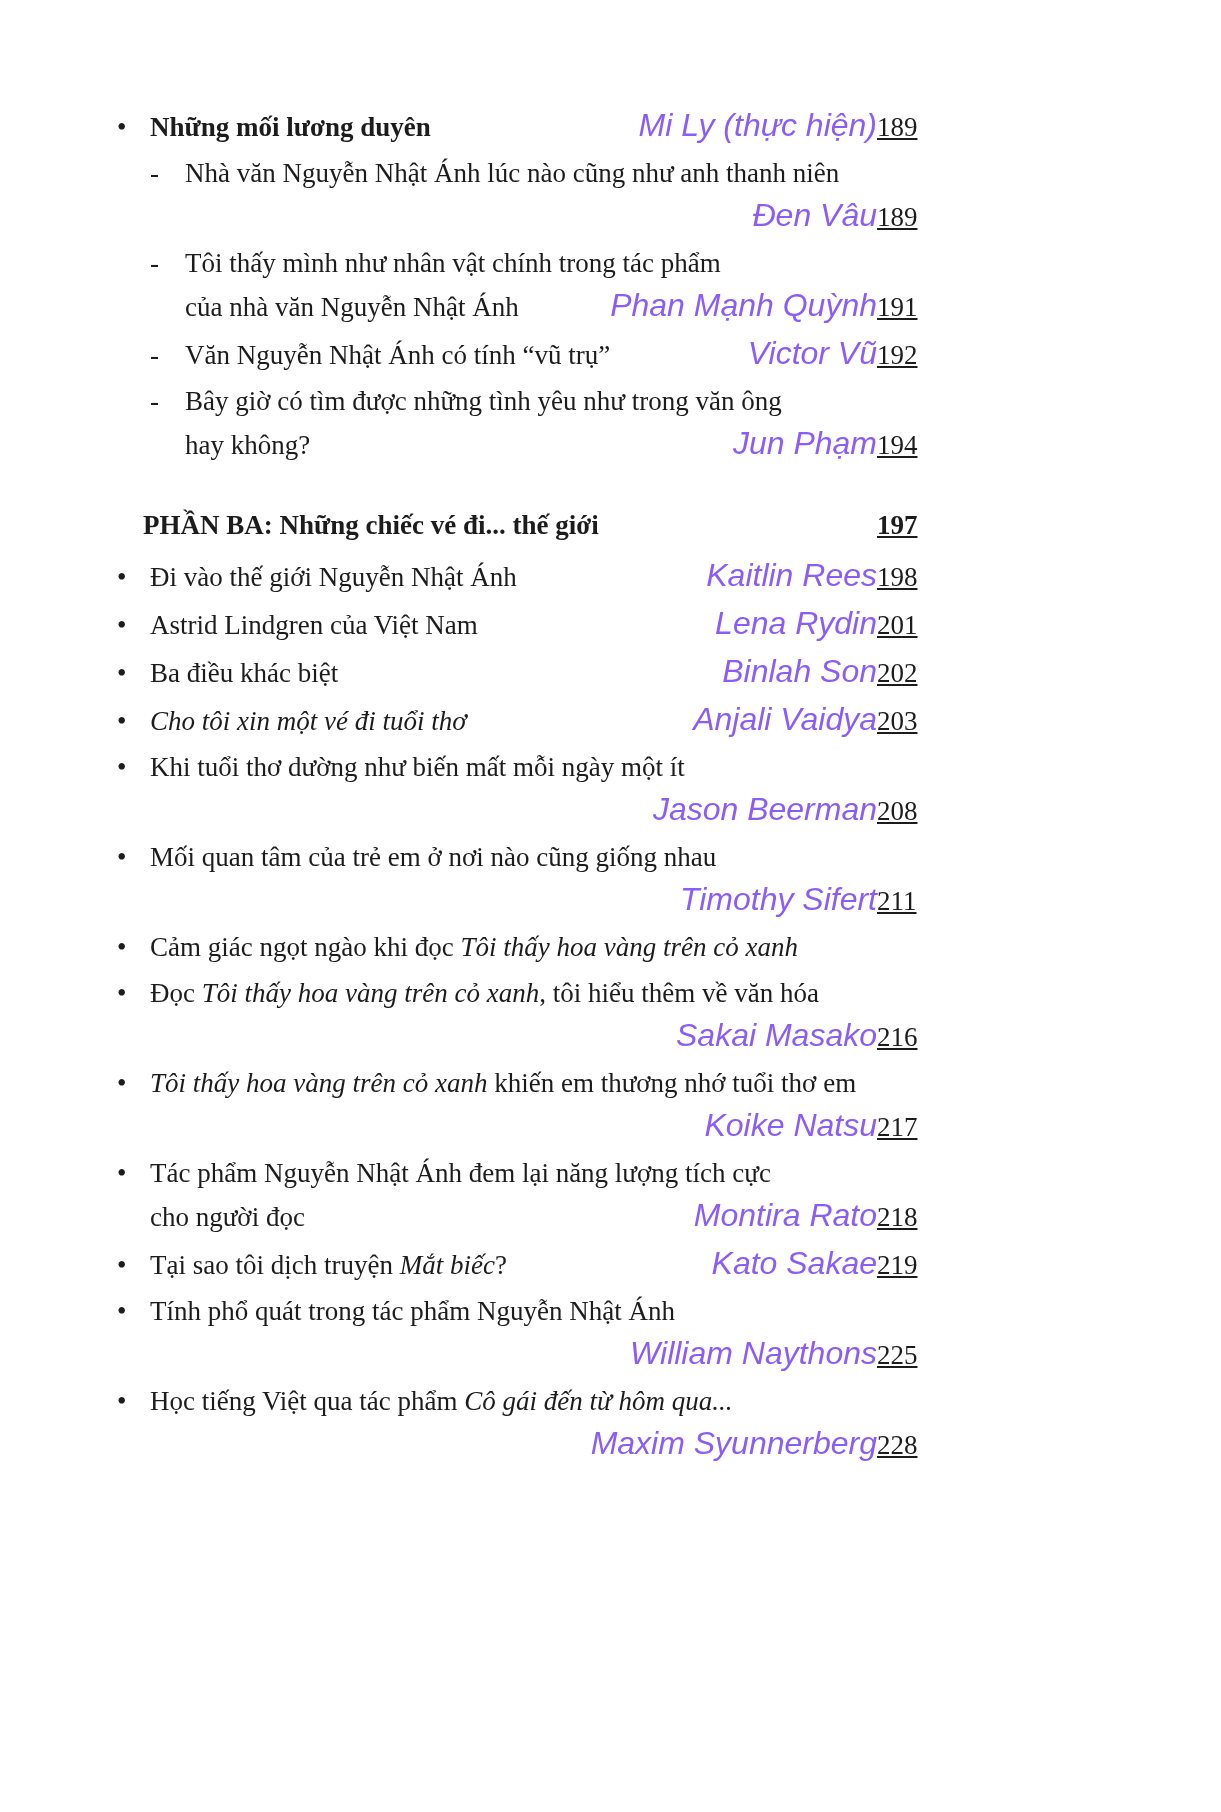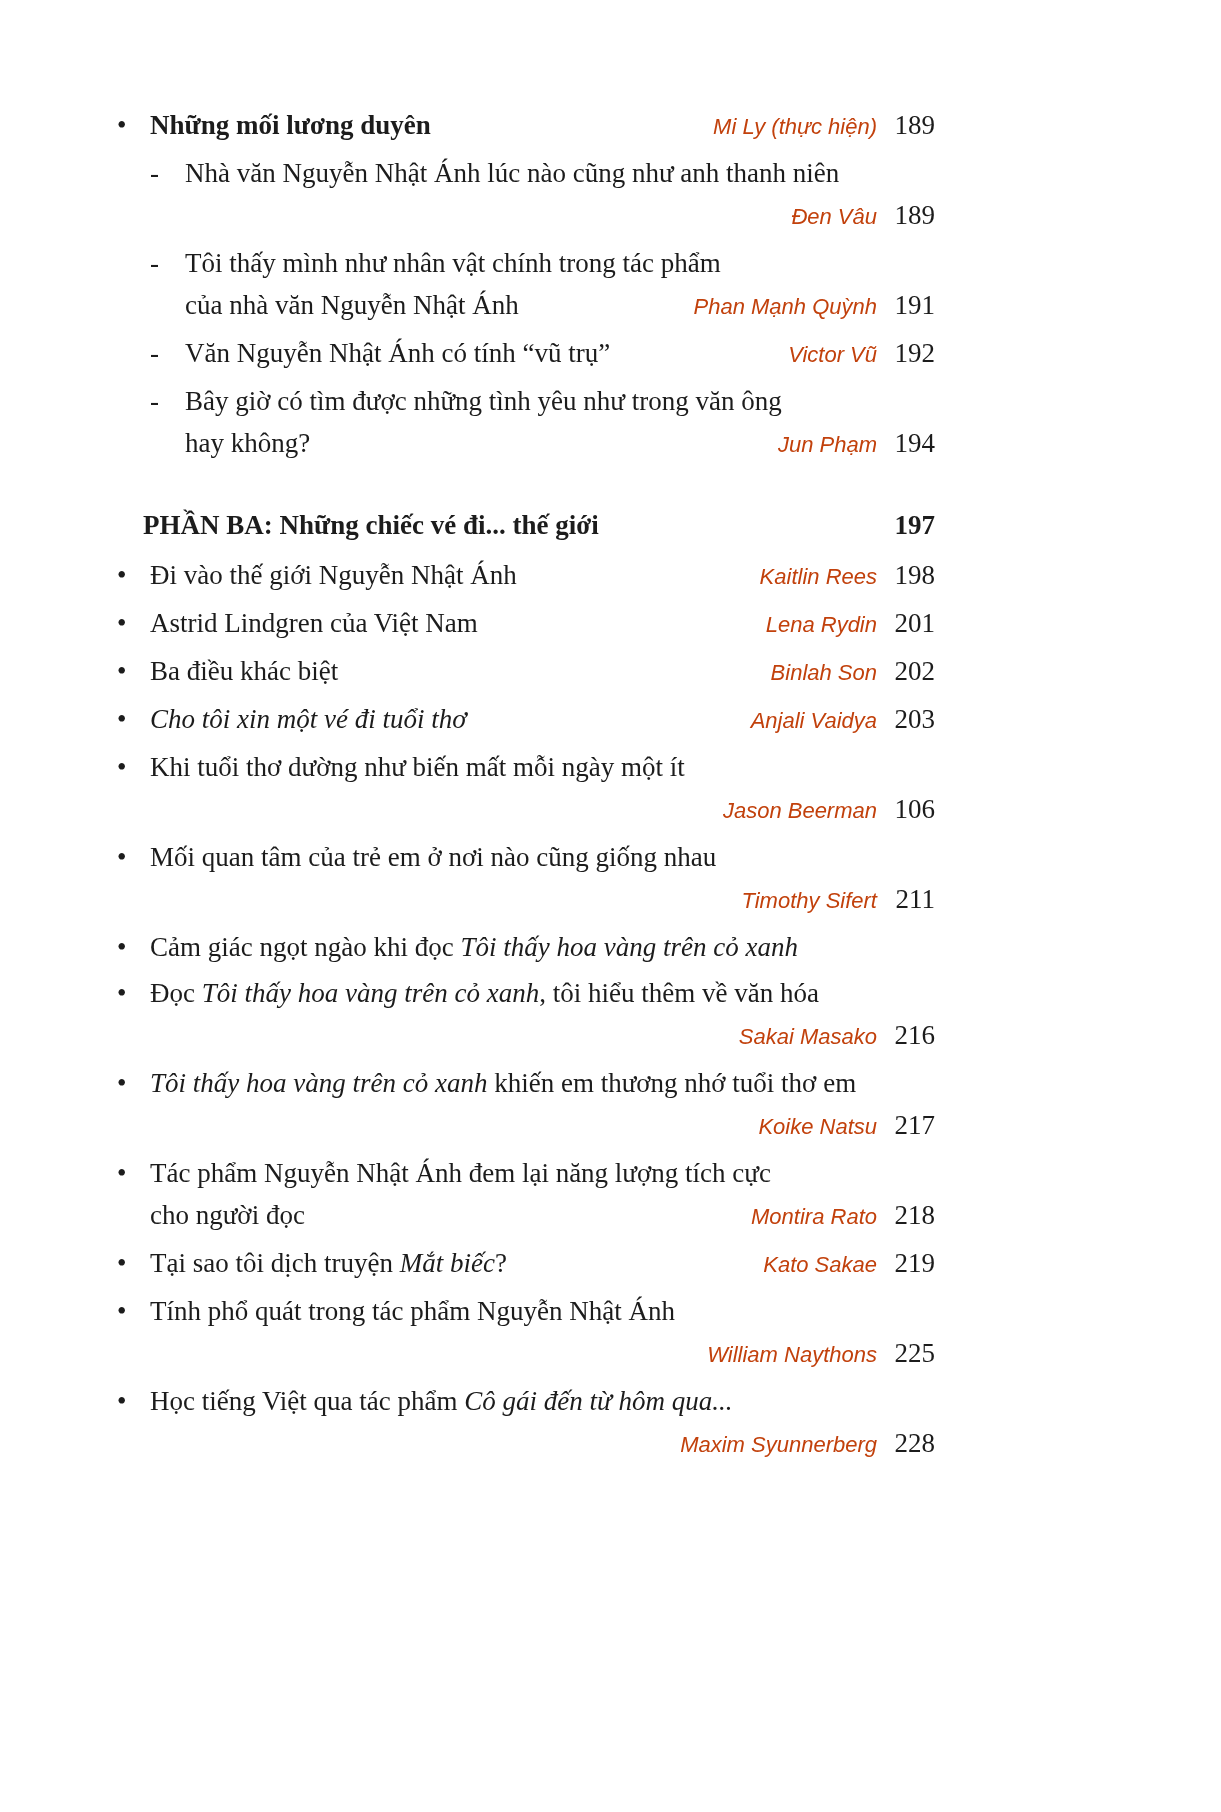--- a/index.html
+++ b/index.html
@@ -29,30 +29,30 @@
     flex: 0 0 35px;
     padding-left: 2px;
     box-sizing: border-box;
   }
   .level2 { padding-left: 33px; }
   .level2 .marker { flex: 0 0 37px; }
   .text { flex: 1 1 auto; min-width: 0; }
   .author {
     font-family: "Liberation Sans", "DejaVu Sans", sans-serif;
     font-style: italic;
-    font-size: 22px;
+    font-size: 32px;
     margin-left: auto;
     white-space: nowrap;
     padding-left: 22px;
-    color: #c2410c;
+    color: #8b5cf6;
   }
   .pageno {
     flex: 0 0 58px;
-    text-align: right;
     white-space: nowrap;
+    text-decoration: underline;
   }
   .it { font-style: italic; }
   .b { font-weight: bold; }
   .section {
     margin-top: 38px;
     margin-bottom: 8px;
     margin-left: 28px;
   }
   .section .text { font-weight: bold; }
 </style>
@@ -153,21 +153,21 @@
       </div>
       <div class="entry level1">
         <div class="row">
           <span class="marker">•</span>
           <span class="text"><span>Khi tuổi thơ dường như biến mất mỗi ngày một ít</span></span>
         </div>
         <div class="row">
           <span class="marker"></span>
           <span class="text"></span>
           <span class="author">Jason Beerman</span>
-          <span class="pageno">106</span>
+          <span class="pageno">208</span>
         </div>
       </div>
       <div class="entry level1">
         <div class="row">
           <span class="marker">•</span>
           <span class="text"><span>Mối quan tâm của trẻ em ở nơi nào cũng giống nhau</span></span>
         </div>
         <div class="row">
           <span class="marker"></span>
           <span class="text"></span>

